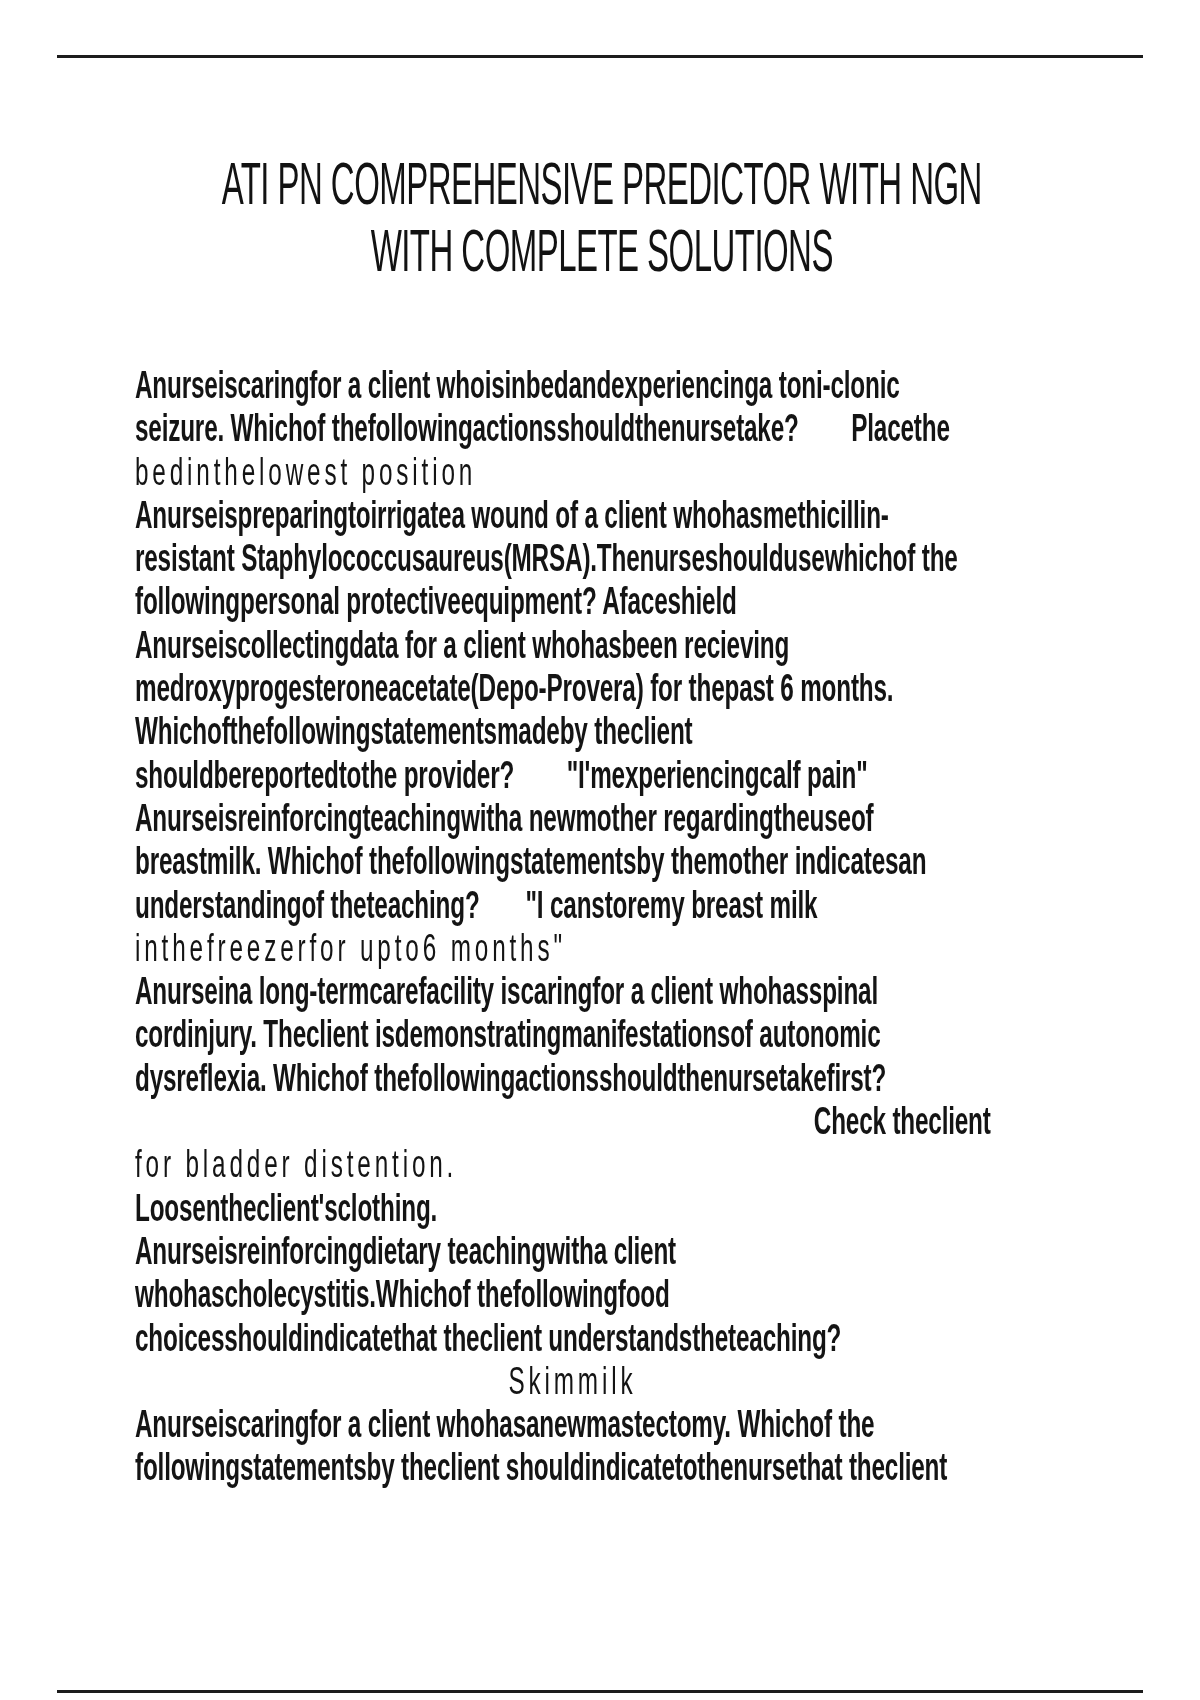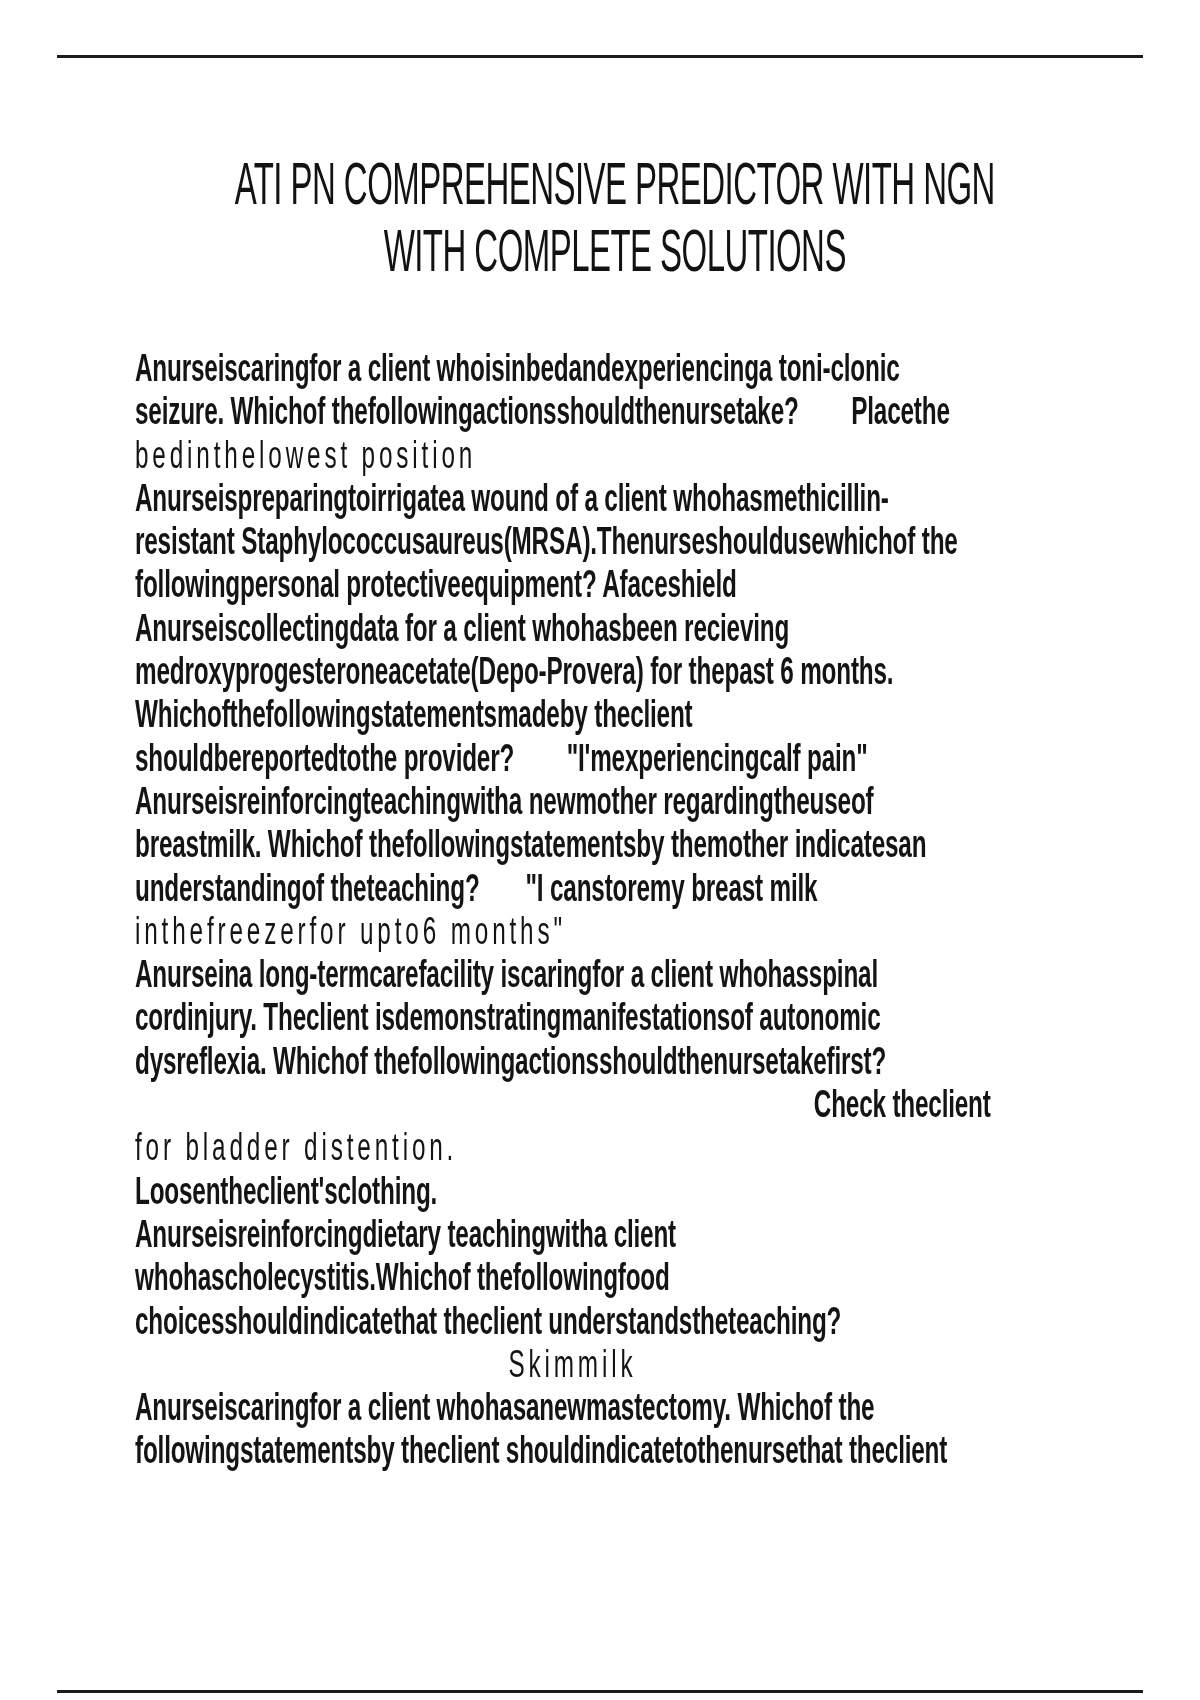--- a/index.html
+++ b/index.html
@@ -23,21 +23,21 @@
     width: 1086px;
     height: 3px;
     background: #1c1c1c;
   }
   .rule-top { top: 55px; }
   .rule-bottom { top: 1690px; }
 
   
   .title-wrap {
     position: absolute;
-    left: 150px;
+    left: 137px;
     top: 150px;
     width: 930px;
     height: 140px;
   }
   .title-scale {
     width: 1690px;
     transform: scaleX(0.55);
     transform-origin: 0 0;
     text-align: center;
   }
@@ -47,21 +47,21 @@
     font-weight: 400;
     letter-spacing: -1px;
     white-space: pre;
     color: #121212;
   }
 
   
   .body-wrap {
     position: absolute;
     left: 135px;
-    top: 347px;
+    top: 364px;
     width: 875px;
   }
   .body-scale {
     width: 1367px;
     transform: scaleX(0.64);
     transform-origin: 0 0;
   }
   .line {
     white-space: pre;
     height: 43.3px;

